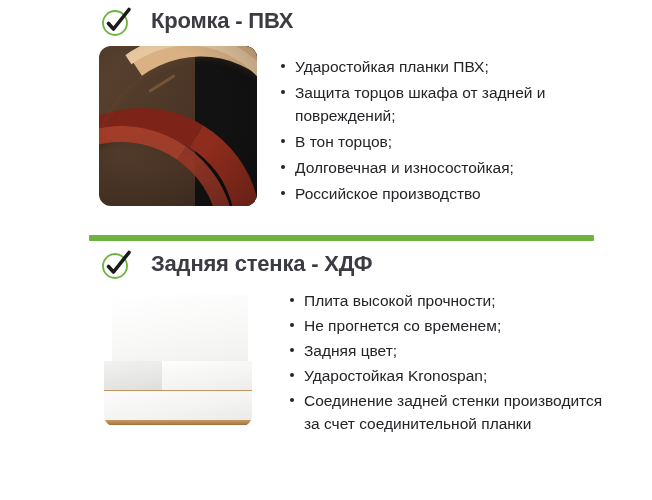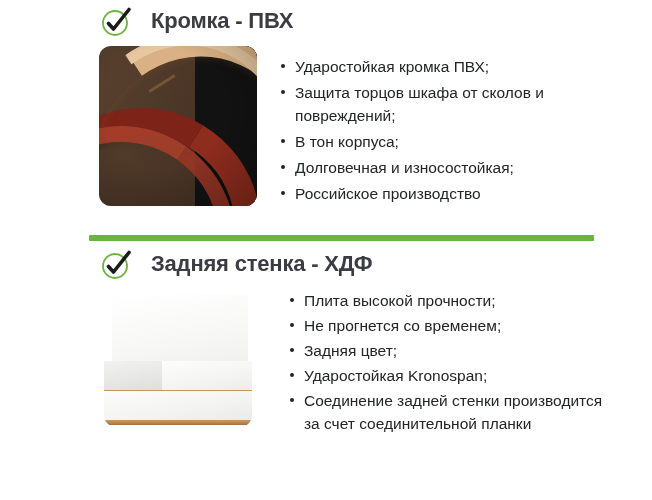--- a/index.html
+++ b/index.html
@@ -294,23 +294,23 @@
           <div class="edge-band eb-red"></div>
           <div class="edge-band eb-red2"></div>
           <div class="edge-band eb-oak"></div>
           <div class="edge-band eb-oak-light"></div>
           <div class="eb-seam"></div>
           <div class="eb-vign"></div>
         </div>
       </div>
 
       <ul class="bullets" id="bullets-edge">
-        <li>Ударостойкая кромка ПВХ;</li>
-        <li>Защита торцов шкафа от сколов и повреждений;</li>
-        <li>В тон корпуса;</li>
+        <li>Ударостойкая планки ПВХ;</li>
+        <li>Защита торцов шкафа от задней и повреждений;</li>
+        <li>В тон торцов;</li>
         <li>Долговечная и износостойкая;</li>
         <li>Российское производство</li>
       </ul>
 
     </div>
   </div>
 
   <div id="divider"></div>
 
   <div class="section" id="section-back">

